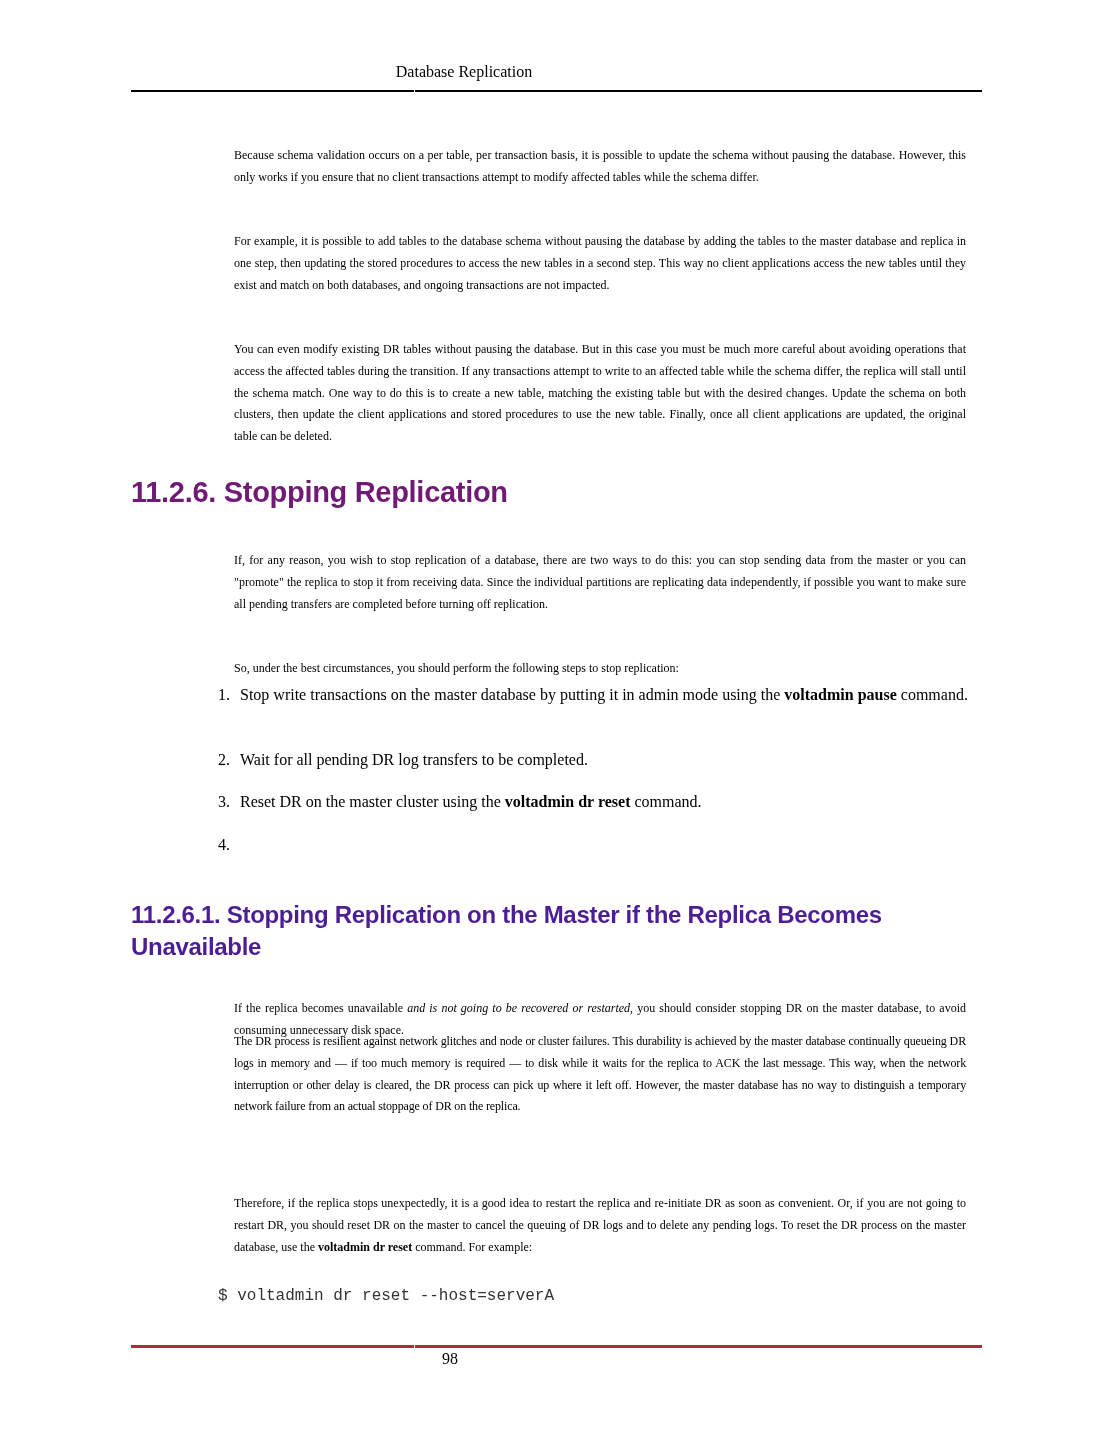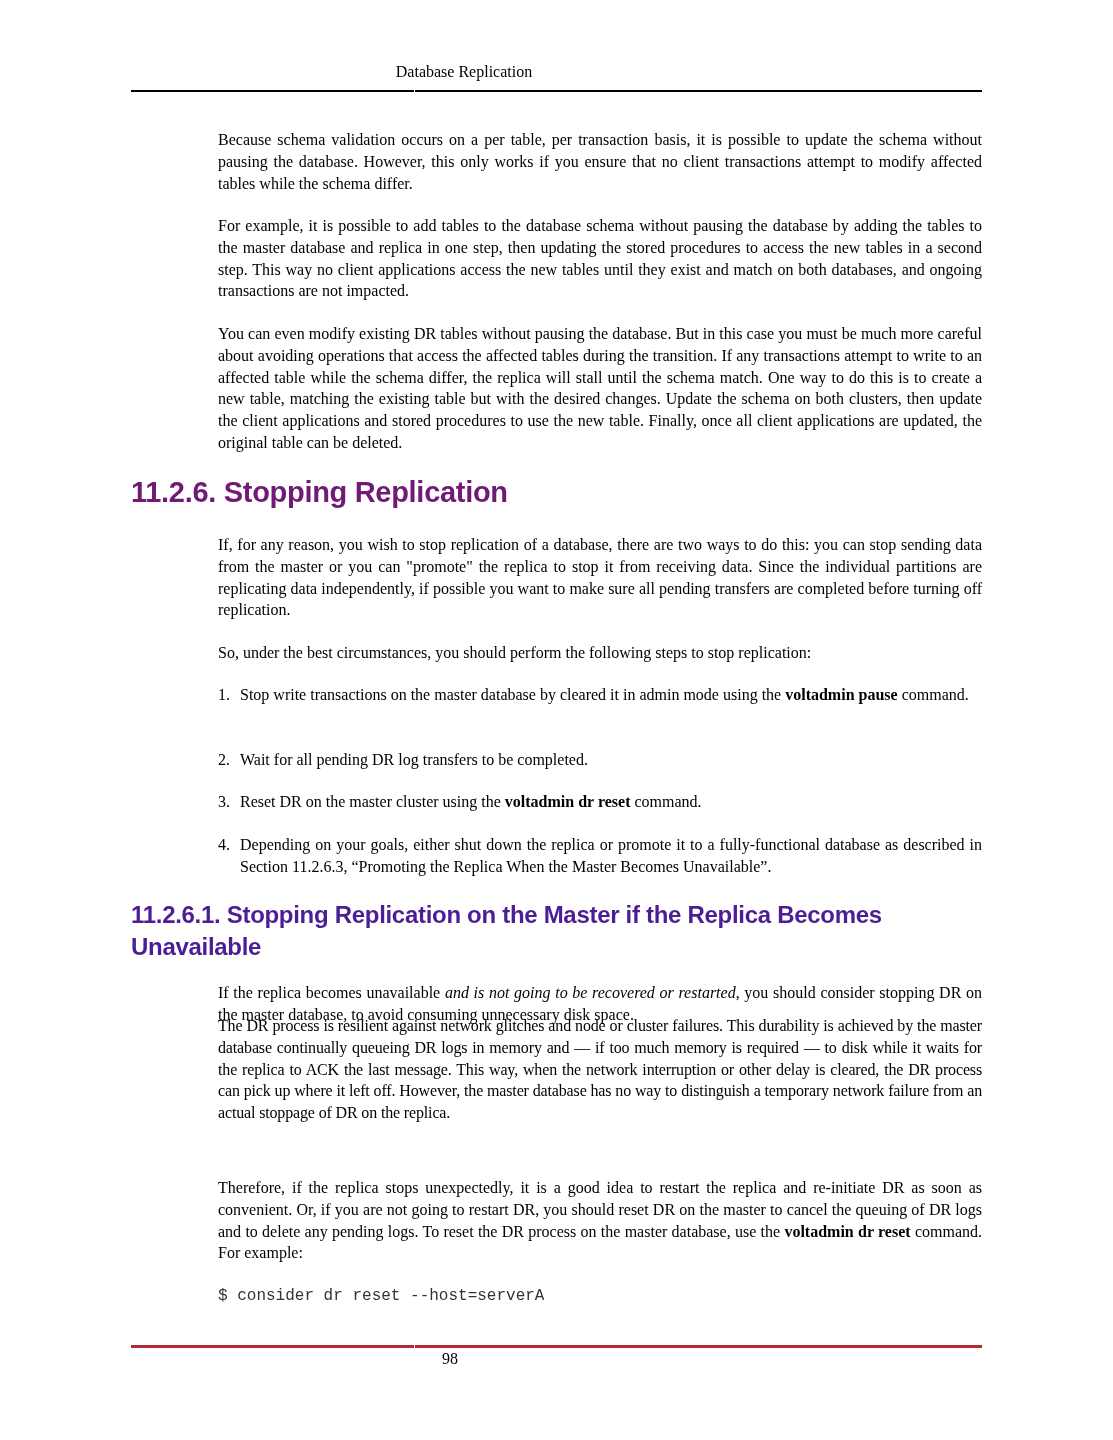--- a/index.html
+++ b/index.html
@@ -10,21 +10,21 @@
     .header-title {
       position: absolute; top: 63px; left: 0; width: 928px; text-align: center;
       font-size: 16px;
     }
     .header-rule {
       position: absolute; top: 90px; left: 131px; width: 851px; height: 2px; background: #000;
     }
     .header-rule .gap { position: absolute; left: 283px; top: 0; width: 1px; height: 2px; background: #fff; }
     .content { position: absolute; left: 218px; width: 764px; }
     p.body {
-      margin: 0; font-size: 16px; line-height: 21.8px; text-align: justify;
+      margin: 16px; font-size: 12px; line-height: 21.8px; text-align: justify;
     }
     h2.sec {
       position: absolute; left: 131px; margin: 0;
       font-family: "Liberation Sans", sans-serif; font-weight: bold;
       font-size: 29px; color: #701a75; letter-spacing: -0.3px;
     }
     h3.sub {
       position: absolute; left: 131px; width: 851px; margin: 0;
       font-family: "Liberation Sans", sans-serif; font-weight: bold;
       font-size: 24px; line-height: 32px; color: #4c1d95; letter-spacing: -0.3px;
@@ -68,21 +68,21 @@
   <p class="body">If, for any reason, you wish to stop replication of a database, there are two ways to do this: you can stop sending data from the master or you can "promote" the replica to stop it from receiving data. Since the individual partitions are replicating data independently, if possible you want to make sure all pending transfers are completed before turning off replication.</p>
 </div>
 <div class="content" style="top:642px;">
   <p class="body">So, under the best circumstances, you should perform the following steps to stop replication:</p>
 </div>
 
 <div class="content" style="top:684px;">
   <ol class="steps">
     <li>
       <span class="num">1.</span>
-      <span>Stop write transactions on the master database by cleared it in admin mode using the </span><b>voltadmin pause</b><span> command.</span>
+      <span>Stop write transactions on the master database by putting it in admin mode using the </span><b>voltadmin pause</b><span> command.</span>
     </li>
   </ol>
 </div>
 <div class="content" style="top:749px;">
   <ol class="steps">
     <li>
       <span class="num">2.</span>
       <span>Wait for all pending DR log transfers to be completed.</span>
     </li>
   </ol>
@@ -92,35 +92,34 @@
     <li>
       <span class="num">3.</span>
       <span>Reset DR on the master cluster using the </span><b>voltadmin dr reset</b><span> command.</span>
     </li>
   </ol>
 </div>
 <div class="content" style="top:834px;">
   <ol class="steps">
     <li>
       <span class="num">4.</span>
-      <span>Depending on your goals, either shut down the replica or promote it to a fully-functional database as described in Section 11.2.6.3, “Promoting the Replica When the Master Becomes Unavailable”.</span>
     </li>
   </ol>
 </div>
 
 <h3 class="sub" style="top:899px;">11.2.6.1. Stopping Replication on the Master if the Replica Becomes Unavailable</h3>
 
 <div class="content" style="top:982px;">
   <p class="body"><span>If the replica becomes unavailable </span><i>and is not going to be recovered or restarted</i><span>, you should consider stopping DR on the master database, to avoid consuming unnecessary disk space.</span></p>
 </div>
 <div class="content" style="top:1015px;">
   <p class="body" style="letter-spacing:-0.15px;">The DR process is resilient against network glitches and node or cluster failures. This durability is achieved by the master database continually queueing DR logs in memory and — if too much memory is required — to disk while it waits for the replica to ACK the last message. This way, when the network interruption or other delay is cleared, the DR process can pick up where it left off. However, the master database has no way to distinguish a temporary network failure from an actual stoppage of DR on the replica.</p>
 </div>
 <div class="content" style="top:1177px;">
   <p class="body"><span>Therefore, if the replica stops unexpectedly, it is a good idea to restart the replica and re-initiate DR as soon as convenient. Or, if you are not going to restart DR, you should reset DR on the master to cancel the queuing of DR logs and to delete any pending logs. To reset the DR process on the master database, use the </span><b>voltadmin dr reset</b><span> command. For example:</span></p>
 </div>
 
-<div class="code">$ consider dr reset --host=serverA</div>
+<div class="code">$ voltadmin dr reset --host=serverA</div>
 
 <div class="footer-rule">
     <div class="gap"></div>
   </div>
 <div class="page-num">98</div>
 
 </body></html>

